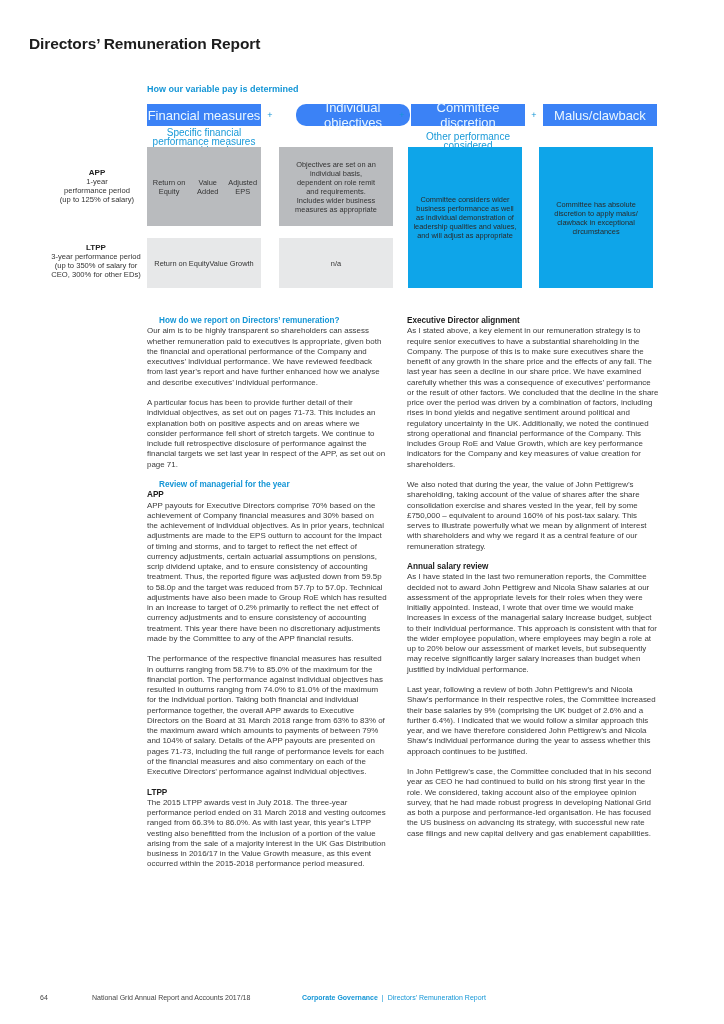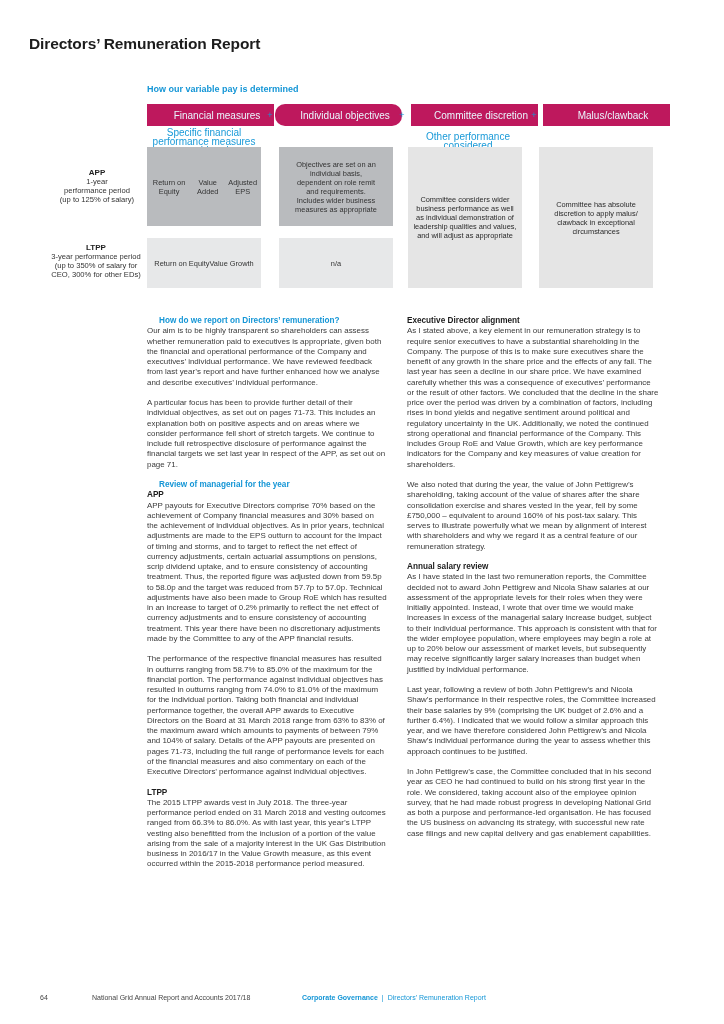--- a/index.html
+++ b/index.html
@@ -7,41 +7,41 @@
     width: 724px; height: 1024px; background: #ffffff; position: relative; overflow: hidden;
     font-family: "Liberation Sans", sans-serif; color: #2b2b2b;
   }
   .page-title {
     position: absolute; left: 29px; top: 35px; font-size: 15.5px; font-weight: bold; color: #1c1c1c; letter-spacing: -0.1px;
   }
   .diagram-title {
     position: absolute; left: 147px; top: 84px; font-size: 9px; font-weight: bold; color: #1596d6;
   }
   .hdr {
-    position: absolute; top: 104px; height: 22px; width: 114px; background: #be185d; color: #eaf7ff;
-    font-size: 10px; display: flex; align-items: center; justify-content: center; text-align: center; padding-left: 13px;
+    position: absolute; top: 104px; height: 22px; width: 114px; background: #3b82f6; color: #eaf7ff;
+    font-size: 13px; display: flex; align-items: center; justify-content: center; text-align: center;
   }
   .plus {
     position: absolute; top: 104px; height: 22px; width: 18px; color: #1596d6; font-size: 9px;
     display: flex; align-items: center; justify-content: center;
   }
   .sub {
     position: absolute; color: #1a9ad8; font-size: 10px; text-align: center; line-height: 9px;
   }
   .row-label {
     position: absolute; width: 110px; text-align: center; font-size: 7.6px; line-height: 9px; color: #333;
   }
   .row-label .rl-title { font-weight: bold; font-size: 8px; color: #222; }
   .box {
     position: absolute; display: flex; flex-direction: row; align-items: center; justify-content: center;
     text-align: center; font-size: 7.4px; line-height: 9px; color: #333;
   }
   .box.dark1 { background: #b9bbbe; }
   .box.light { background: #e7e8e9; }
-  .box.dark2 { background: #e5e5e5; color: #2a2a2a; }
+  .box.dark2 { background: #0ea5e9; color: #2a2a2a; }
   .box .item { margin: 5px 0; }
   .col {
     position: absolute; top: 316px; font-size: 7.95px; line-height: 10.25px; color: #3a3a3a;
   }
   .col p { margin: 0 0 10.25px 0; }
   .h-blue { color: #1596d6; font-weight: bold; font-size: 8.2px; padding-left: 12px; }
   .h-dark { color: #1c1c1c; font-weight: bold; font-size: 8.2px; }
   .footer {
     position: absolute; top: 994px; left: 40px; font-size: 7px; color: #444; display: flex; align-items: center;
   }
@@ -54,21 +54,21 @@
 </head>
 <body>
 
 <div class="page-title">Directors’ Remuneration Report</div>
 
 <div>
   <div class="diagram-title">How our variable pay is determined</div>
 
   <div class="hdr" style="left:147px;">Financial measures</div>
   <div class="plus" style="left:261px;">+</div>
-  <div class="hdr" style="left:275px;border-radius:10px;">Individual objectives</div>
+  <div class="hdr" style="left:296px;border-radius:10px;">Individual objectives</div>
   <div class="plus" style="left:393px;">+</div>
   <div class="hdr" style="left:411px;">Committee discretion</div>
   <div class="plus" style="left:525px;">+</div>
   <div class="hdr" style="left:543px;">Malus/clawback</div>
 
   <div class="sub" style="left:142px; top:128px; width:124px;">Specific financial performance measures considered</div>
   <div class="sub" style="left:405px; top:132px; width:126px;">Other performance considered</div>
 
   <div class="row-label" style="left:42px; top:168px;">
     <div class="rl-title">APP</div>

